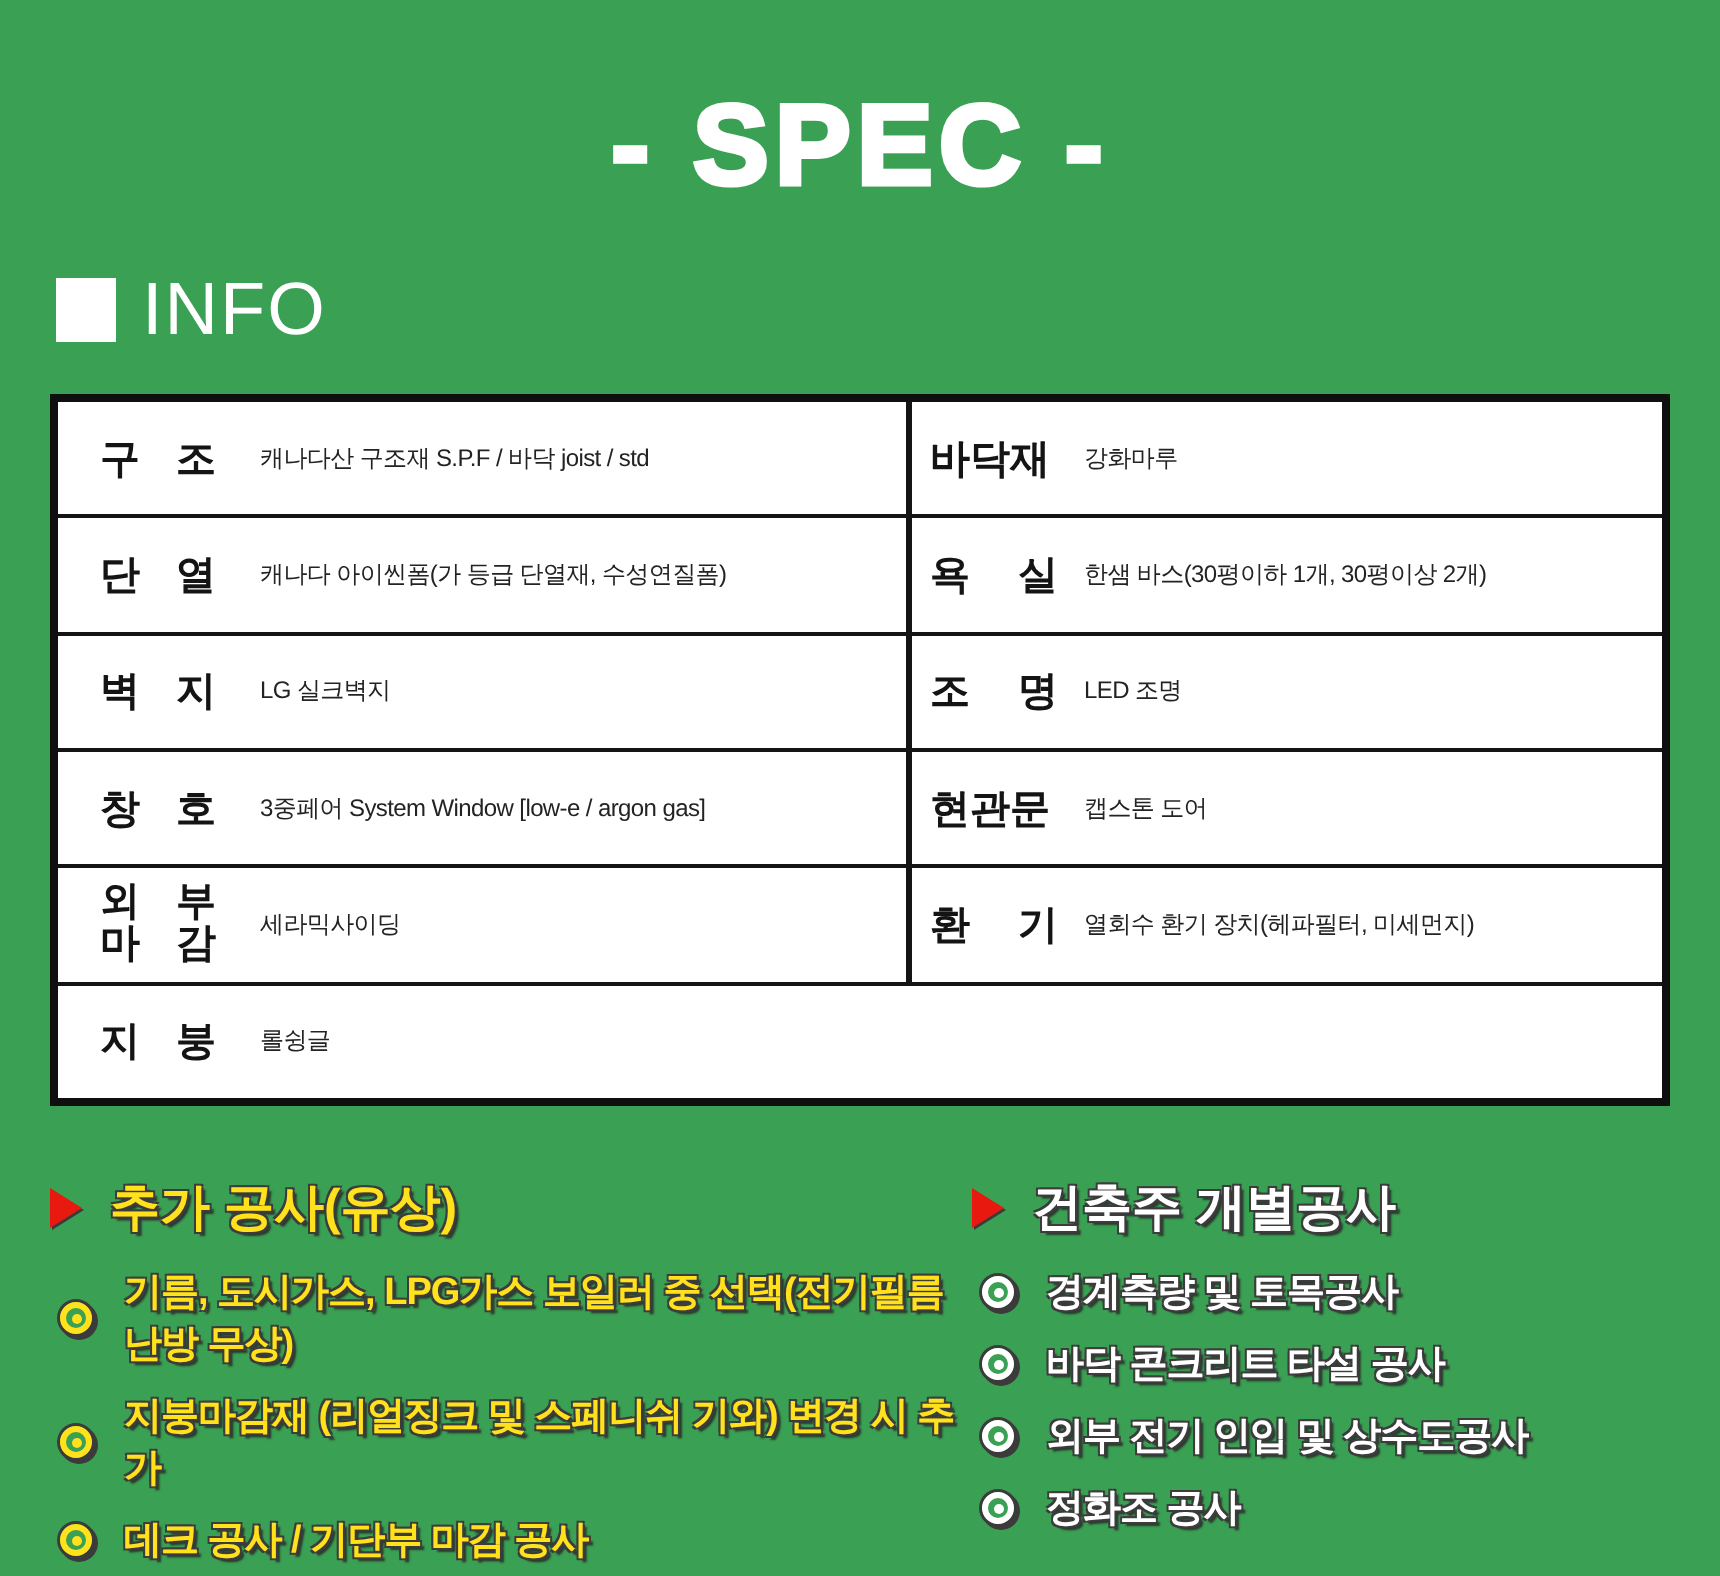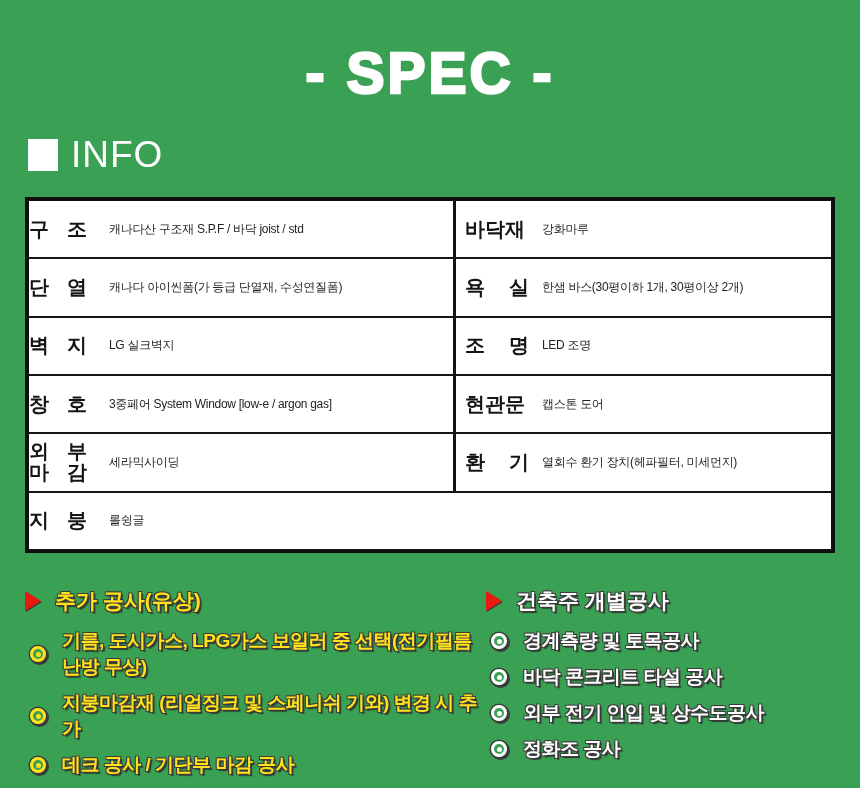--- a/index.html
+++ b/index.html
@@ -31,41 +31,41 @@
   .spec-table {
     margin:24px 25px 0 25px;
     width:810px; height:356px;
     background:#ffffff;
     border:4px solid #0f0f0f;
     display:flex; flex-direction:column;
   }
   .trow { flex:1; display:flex; border-bottom:2px solid #141414; }
   .trow.last { border-bottom:none; }
   .cell { display:flex; align-items:center; }
-  .cell.left  { width:427px; border-right:3px solid #141414; gap:22px; }
+  .cell.left  { width:427px; border-right:3px solid #141414; padding-left:21px; gap:22px; }
   .trow.last .cell.left { width:100%; border-right:none; }
   .cell.right { flex:1; padding-left:9px; gap:13px; }
   .lbl {
     display:inline-block; width:58px;
     font-weight:bold; font-size:20px; color:#141414;
     text-align:justify; text-align-last:justify;
     flex:0 0 auto;
   }
   .cell.right .lbl { width:64px; }
   .lbl.two { line-height:21px; }
   .lbl-line { display:block; text-align:justify; text-align-last:justify; }
   .val { font-size:12px; color:#232323; letter-spacing:-0.3px; }
   
   .notes { display:flex; margin:34px 0 0 25px; }
   .notes-col { display:flex; flex-direction:column; }
   .notes-col.left  { width:461px; }
   .notes-col.right { flex:1; }
   .note-head {
     display:flex; align-items:center; gap:14px;
-    font-size:21px; font-weight:bold; margin-bottom:13px;
+    font-size:25px; font-weight:bold; margin-bottom:13px;
   }
   .note-item {
     display:flex; align-items:center; gap:16px;
     font-size:19px; font-weight:bold;
     margin-bottom:10px; padding-left:5px;
     letter-spacing:-0.5px;
   }
   .yellow { color:#ffe11c; }
   .white  { color:#ffffff; }
   .outlined {

